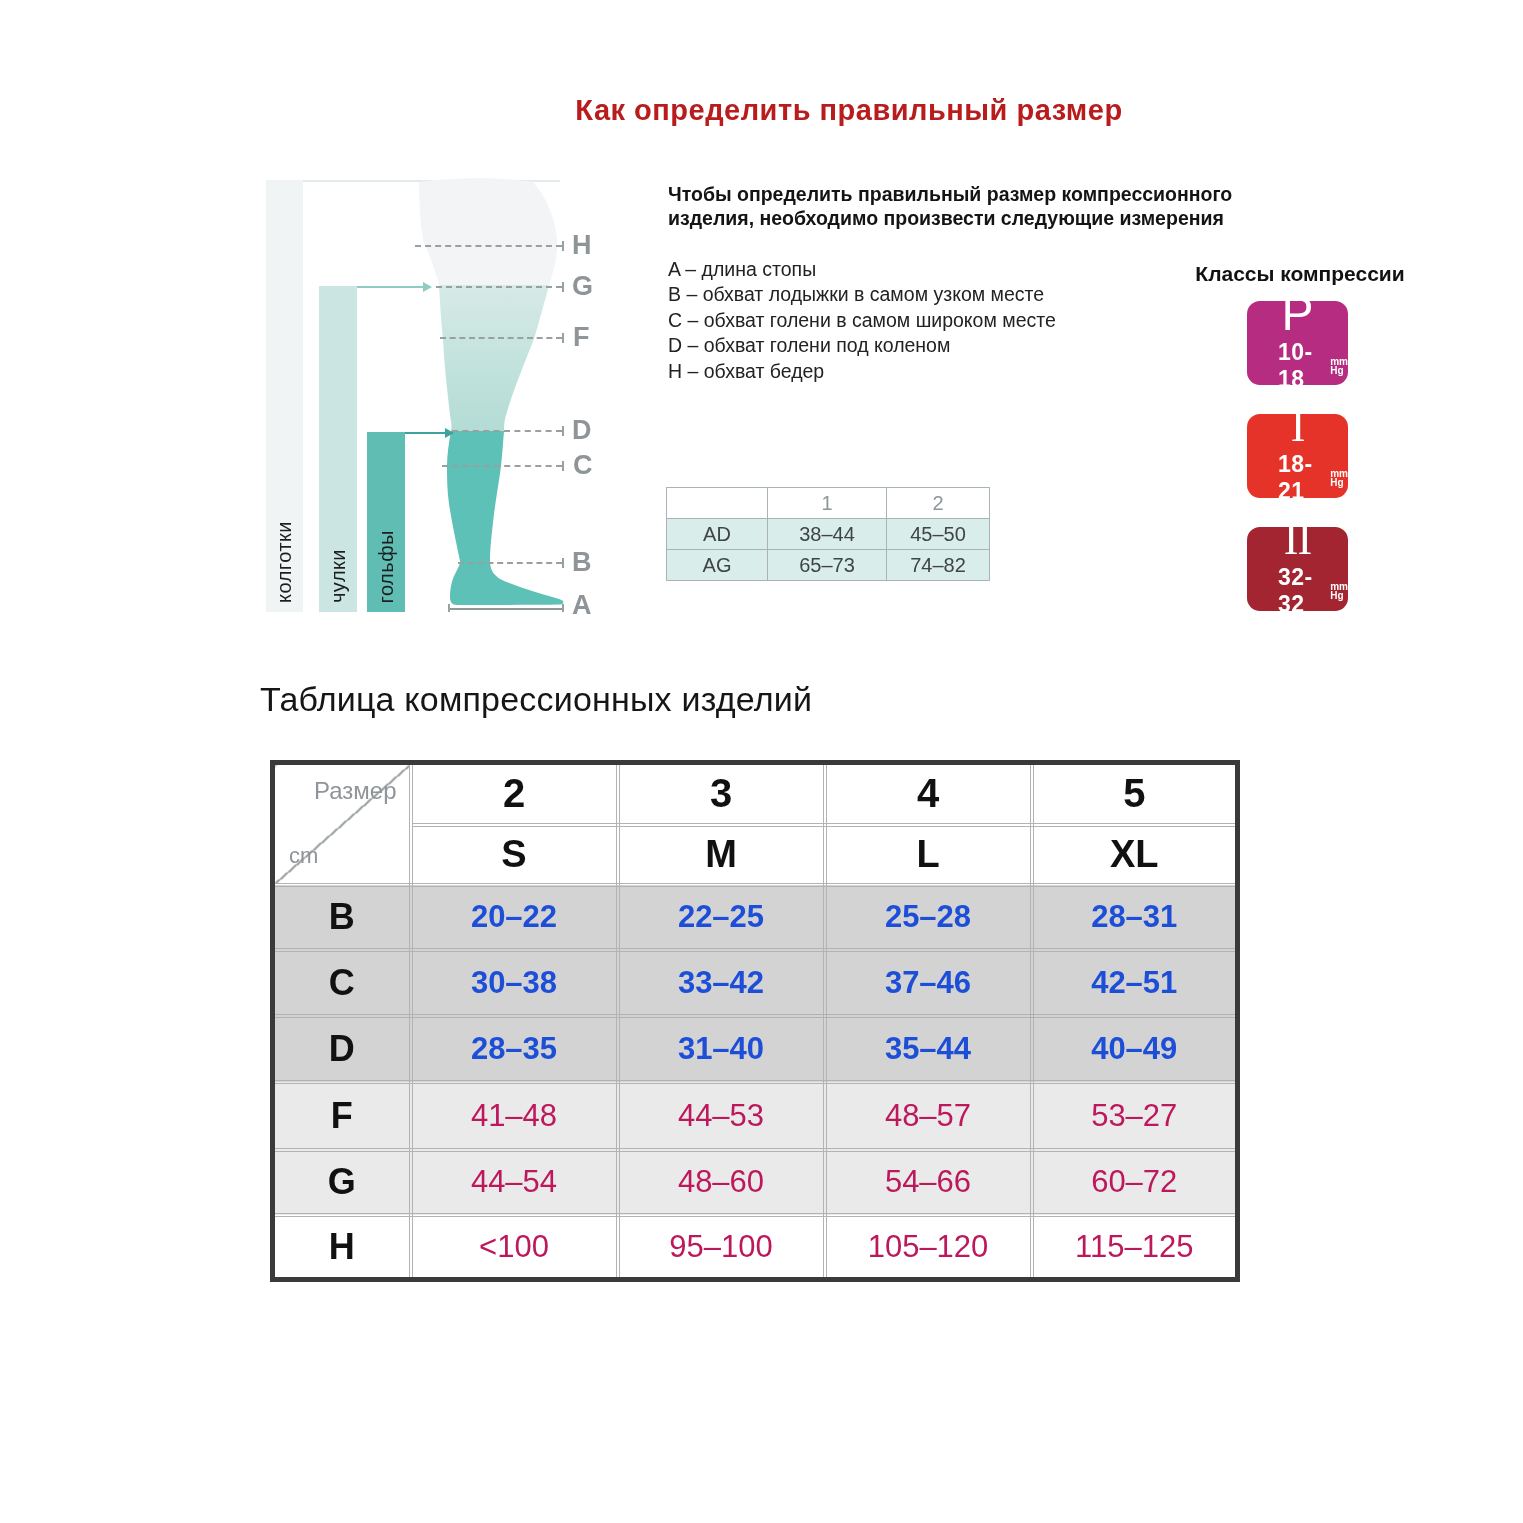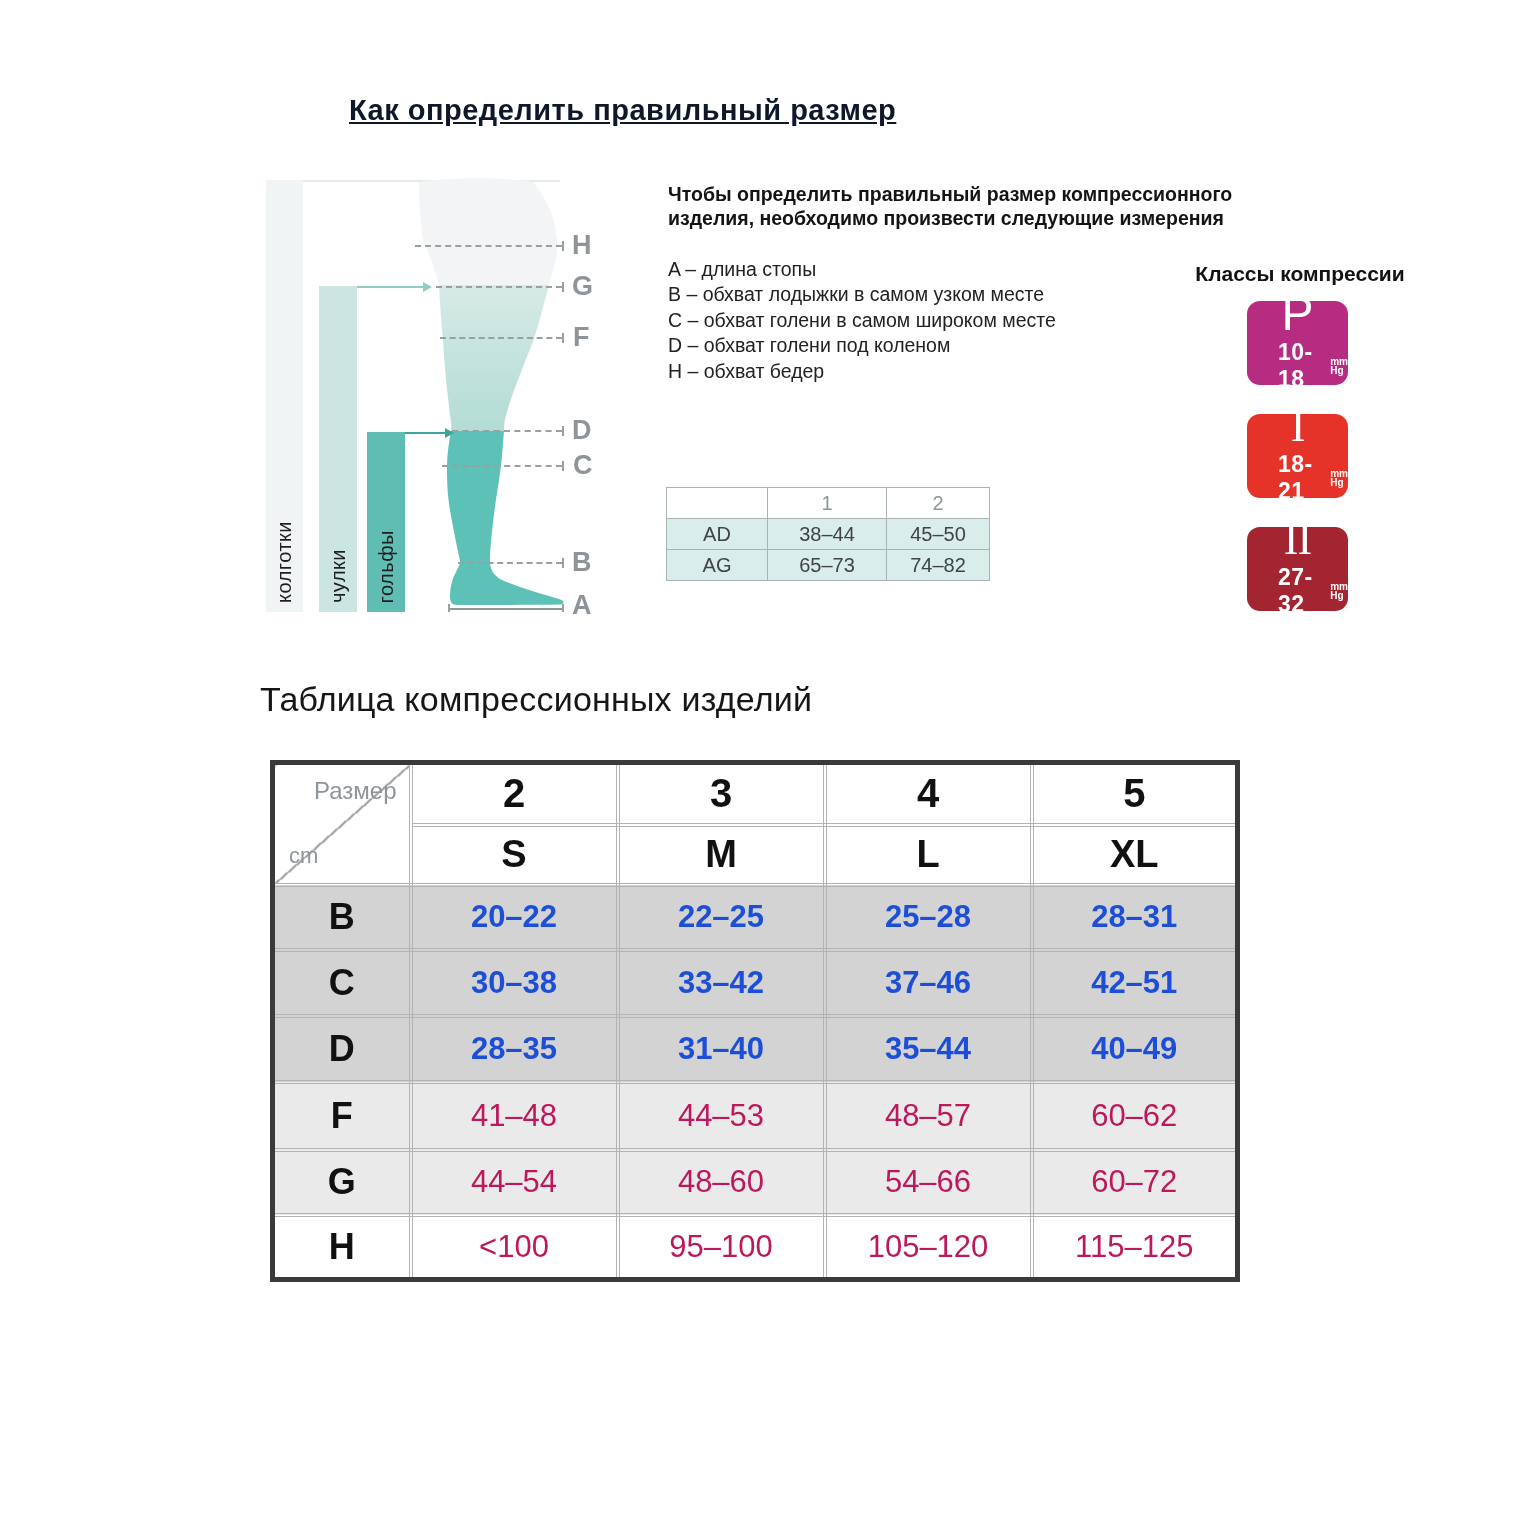--- a/index.html
+++ b/index.html
@@ -1,22 +1,22 @@
 <!DOCTYPE html>
 <html><head>
 <meta charset="utf-8">
 <style>
   html,body{margin:0;padding:0;background:#fff;}
   #canvas{position:relative;width:1523px;height:1523px;background:#ffffff;overflow:hidden;
           font-family:"Liberation Sans",sans-serif;color:#222;}
   .abs{position:absolute;}
 
   
-  .page-title{left:349px;top:94px;width:1000px;font-size:29px;font-weight:bold;
-              color:#0f172a;letter-spacing:.5px;text-decoration:underline;}
+  .page-title{left:349px;top:94px;width:1000px;text-align:center;font-size:29px;font-weight:bold;
+              color:#b91c1c;letter-spacing:.5px;}
   .section-title{left:260px;top:680px;font-size:34px;font-weight:400;color:#161616;letter-spacing:.2px;}
 
   
   .bar{display:flex;align-items:flex-end;justify-content:center;padding-bottom:9px;box-sizing:border-box;}
   .bar span{writing-mode:vertical-rl;transform:rotate(180deg);font-size:20px;color:#1e1e1e;letter-spacing:.5px;}
   .dash{height:0;border-top:2px dashed #98a0a2;}
   .tick{width:2px;background:#98a0a2;}
   .marker{font-weight:bold;font-size:27px;color:#8e9497;}
   .arrow-line{height:0;}
   .arrow-head{width:0;height:0;border-top:5px solid transparent;border-bottom:5px solid transparent;}
@@ -209,21 +209,21 @@
         <div>mm</div>
         <div>Hg</div>
       </span>
     </div>
   </div>
 
   <div class="abs badge" style="top: 527px; background: rgb(163, 37, 49);">
     <div class="sym-serif">II</div>
     <div class="rule"></div>
     <div class="range-row">
-      <span class="range">27-32</span>
+      <span class="range">32-32</span>
       <span class="unit">
         <div>mm</div>
         <div>Hg</div>
       </span>
     </div>
   </div>
 
   <div class="abs section-title">Таблица компрессионных изделий</div>
 
   <table class="abs stable">
@@ -270,21 +270,21 @@
       <td class="val">28–35</td>
       <td class="val">31–40</td>
       <td class="val">35–44</td>
       <td class="val">40–49</td>
     </tr>
     <tr class="light" style="height:68px;">
       <td class="rowlabel">F</td>
       <td class="val">41–48</td>
       <td class="val">44–53</td>
       <td class="val">48–57</td>
-      <td class="val">60–62</td>
+      <td class="val">53–27</td>
     </tr>
     <tr class="light" style="height:65px;">
       <td class="rowlabel">G</td>
       <td class="val">44–54</td>
       <td class="val">48–60</td>
       <td class="val">54–66</td>
       <td class="val">60–72</td>
     </tr>
     <tr class="white" style="height:65px;">
       <td class="rowlabel">H</td>

